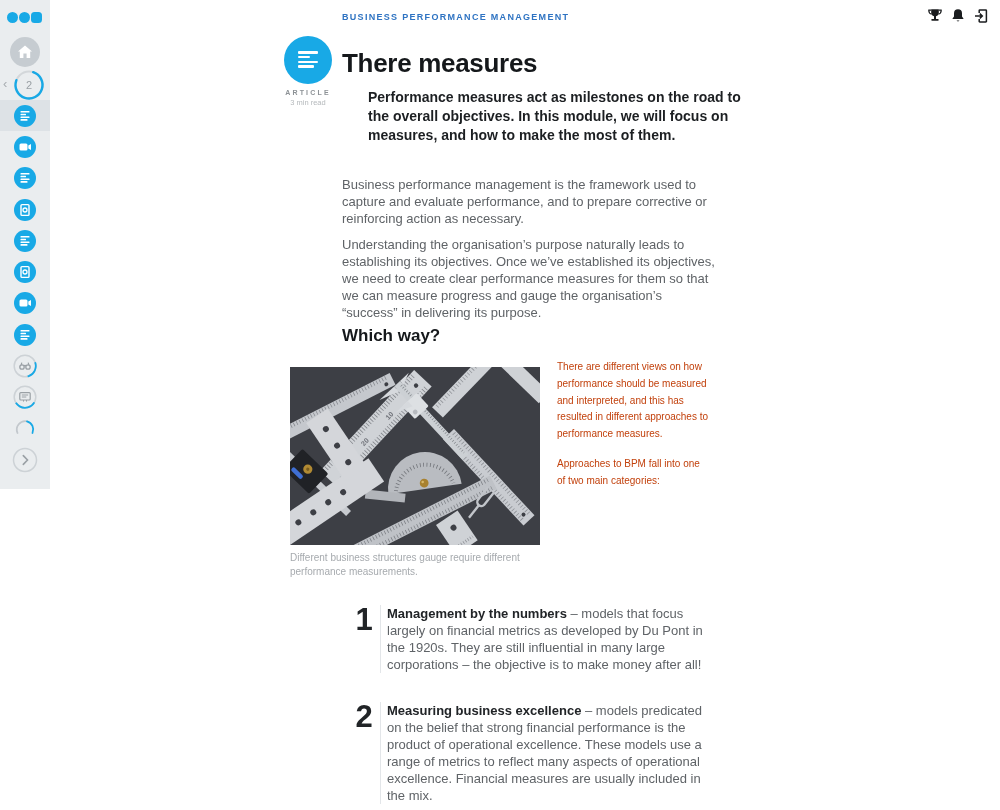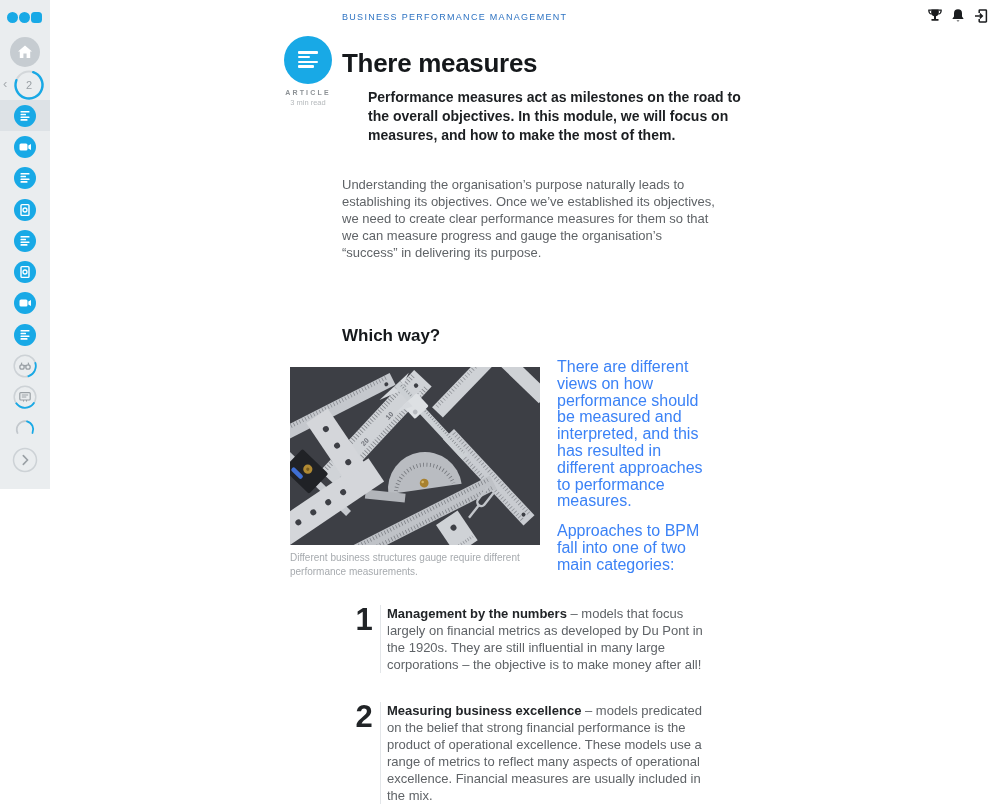--- a/index.html
+++ b/index.html
@@ -15,21 +15,21 @@
   .home-btn { position:absolute; left:10px; top:37px; width:30px; height:30px; cursor:pointer; }
   .progress-wrap { position:absolute; left:0; top:66px; width:50px; height:38px; }
   .prev-chevron { position:absolute; left:3px; top:11px; font-size:13px; color:#a9aeb2; line-height:14px; cursor:pointer; }
   .ring { position:absolute; left:12px; top:2px; width:34px; height:34px; }
   .nav-list { position:absolute; left:0; top:100px; width:50px; }
   .nav-row { width:50px; height:31.3px; display:flex; align-items:center; justify-content:center; cursor:pointer; }
   .nav-row.active { background:#dde2e6; }
   .nav-row svg { display:block; }
 
   
-  .category { position:absolute; left:342px; top:12px; font-size:9px; font-weight:normal; letter-spacing:1.3px; color:#2e73c2; }
+  .category { position:absolute; left:342px; top:12px; font-size:9px; font-weight:bold; letter-spacing:1.3px; color:#2e73c2; }
   .top-icons { position:absolute; right:11px; top:7px; display:flex; gap:7px; align-items:center; }
   .top-icons .tico { width:16px; height:18px; cursor:pointer; }
 
   
   .badge { position:absolute; left:284px; top:36px; width:48px; text-align:center; }
   .badge-circle { width:48px; height:48px; border-radius:50%; background:#18a9e6; position:relative; }
   .badge-circle .bars { position:absolute; left:14px; top:15px; }
   .badge-circle .bars div { height:2.6px; background:#fff; border-radius:1px; margin-bottom:2.2px; }
   .type-label { margin-top:5px; font-size:7px; letter-spacing:2.2px; color:#8d9296; font-weight:bold; }
   .read-time { margin-top:2px; font-size:7.5px; color:#b5b9bc; }
@@ -37,21 +37,21 @@
   .page-title { position:absolute; left:342px; top:48px; font-size:26px; font-weight:bold; color:#15181b; letter-spacing:-0.3px; }
   .intro { position:absolute; left:342px; top:88px; width:374px; font-size:14px; font-weight:bold; line-height:19px; color:#1c1f22;margin-left:26px; }
   .bodycol { position:absolute; left:342px; top:176px; width:374px; font-size:13px; line-height:17px; color:#5f6367; }
   .bodycol p { margin-bottom:9px; }
   .h2 { position:absolute; left:342px; top:326px; font-size:17px; font-weight:bold; color:#15181b; }
 
   .figure { position:absolute; left:290px; top:367px; width:250px; height:178px; }
   .figure svg { display:block; }
   .caption { position:absolute; left:290px; top:551px; width:250px; font-size:10px; line-height:14px; color:#a6aaae; }
 
-  .sidecol { position:absolute; left:557px; top:359px; width:152px; font-size:16px; line-height:16.8px; color:#3b82f6; }
+  .sidecol { position:absolute; left:557px; top:359px; width:152px; font-size:10px; line-height:16.8px; color:#c2410c; }
   .sidecol p { margin-bottom:13px; }
 
   .list-item { position:absolute; left:350px; display:flex; }
   .num { width:28px; font-size:31px; font-weight:bold; color:#212427; line-height:30px; text-align:center; flex:none; }
   .li-text { margin-left:2px; border-left:1px solid #e3e6e9; padding-left:6px; width:340px; font-size:13px; line-height:17px; color:#5f6367; }
   .li-text b { color:#212427; }
   .li-1 { top:605px; }
   .li-2 { top:702px; }
 </style>
 </head>
@@ -212,20 +212,21 @@
       </div>
     </div>
     <div class="type-label">ARTICLE</div>
     <div class="read-time">3 min read</div>
   </div>
 
   <h1 class="page-title">There measures</h1>
   <p class="intro">Performance measures act as milestones on the road to the overall objectives. In this module, we will focus on measures, and how to make the most of them.</p>
 
   <div class="bodycol">
+    <p>Business performance management is the framework used to capture and evaluate performance, and to prepare corrective or reinforcing action as necessary.</p>
     <p>Understanding the organisation’s purpose naturally leads to establishing its objectives. Once we’ve established its objectives, we need to create clear performance measures for them so that we can measure progress and gauge the organisation’s “success” in delivering its purpose.</p>
   </div>
 
   <h2 class="h2">Which way?</h2>
 
   <div class="figure">
     <svg width="250" height="178" viewBox="0 0 250 178">
       <rect width="250" height="178" fill="#3d3f45"></rect>
 
       <g transform="translate(-18,66) rotate(-27)">

